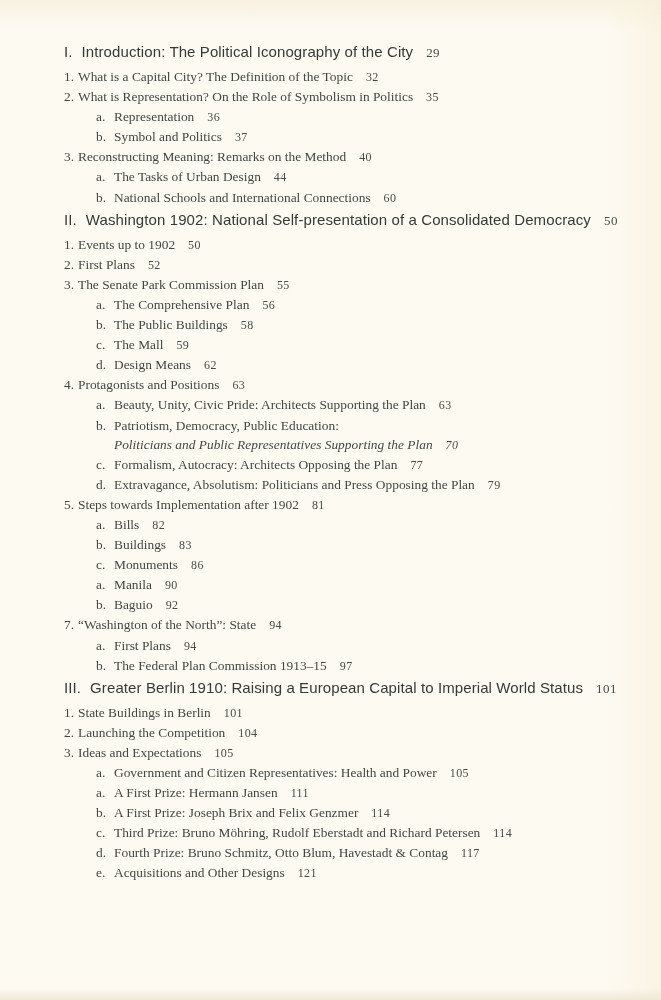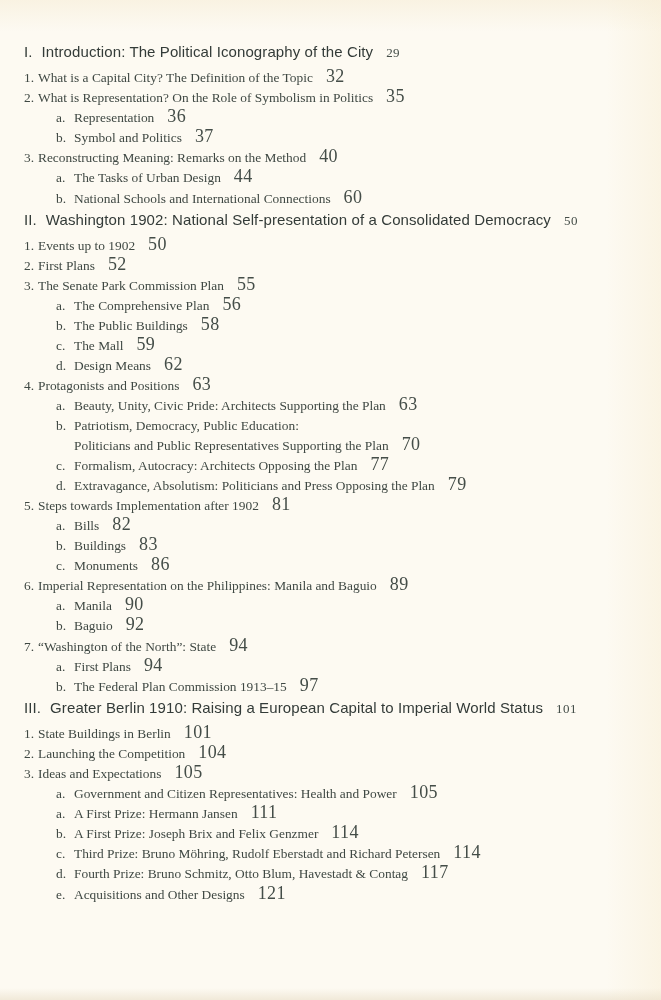--- a/index.html
+++ b/index.html
@@ -13,20 +13,21 @@
     height: 1000px;
     overflow: hidden;
     box-sizing: border-box;
     background:
       linear-gradient(180deg, rgba(246,236,213,0.55) 0px, rgba(253,250,242,0) 32px),
       linear-gradient(0deg, rgba(234,224,203,0.65) 0px, rgba(253,250,242,0) 12px),
       linear-gradient(270deg, rgba(248,239,216,0.55) 0px, rgba(253,250,242,0) 55px),
       #fdfaf2;
     font-family: "Liberation Serif", "DejaVu Serif", serif;
     color: #3f4843;
+    padding-left: 40px;
   }
   .toc {
     padding-top: 41px;
   }
   .chapter { }
   .chapter + .chapter {
     margin-top: 1px;
   }
   .chapter-heading {
     font-family: "Liberation Sans", "DejaVu Sans", sans-serif;
@@ -41,29 +42,29 @@
   .ch-num {
     margin-right: 9px;
   }
   .toc-row {
     font-size: 13.4px;
     line-height: 19.1px;
     white-space: nowrap;
   }
   .toc-row.lvl1 { padding-left: 24px; }
   .toc-row.lvl2 { padding-left: 56px; }
-  .toc-row.lvl3 { padding-left: 74px; }
+  .toc-row.lvl3 { padding-left: 74px; font-style: italic; }
   .marker {
     display: inline-block;
   }
   .lvl1 .marker { min-width: 14px; }
   .lvl2 .marker { min-width: 18px; }
   .pagenum {
     margin-left: 13px;
-    font-size: 18px;
+    font-size: 12px;
     letter-spacing: 0.4px;
     color: #444d48;
   }
   .chapter-heading .pagenum {
     font-family: "Liberation Serif", "DejaVu Serif", serif;
     font-size: 13px;
   }
 </style>
 </head>
 <body>
@@ -92,21 +93,20 @@
         <div class="toc-row lvl1"><span class="marker">4.</span><span class="entry-text">Protagonists and Positions</span><span class="pagenum">63</span></div>
         <div class="toc-row lvl2"><span class="marker">a.</span><span class="entry-text">Beauty, Unity, Civic Pride: Architects Supporting the Plan</span><span class="pagenum">63</span></div>
         <div class="toc-row lvl2"><span class="marker">b.</span><span class="entry-text">Patriotism, Democracy, Public Education:</span></div>
         <div class="toc-row lvl3"><span class="entry-text">Politicians and Public Representatives Supporting the Plan</span><span class="pagenum">70</span></div>
         <div class="toc-row lvl2"><span class="marker">c.</span><span class="entry-text">Formalism, Autocracy: Architects Opposing the Plan</span><span class="pagenum">77</span></div>
         <div class="toc-row lvl2"><span class="marker">d.</span><span class="entry-text">Extravagance, Absolutism: Politicians and Press Opposing the Plan</span><span class="pagenum">79</span></div>
         <div class="toc-row lvl1"><span class="marker">5.</span><span class="entry-text">Steps towards Implementation after 1902</span><span class="pagenum">81</span></div>
         <div class="toc-row lvl2"><span class="marker">a.</span><span class="entry-text">Bills</span><span class="pagenum">82</span></div>
         <div class="toc-row lvl2"><span class="marker">b.</span><span class="entry-text">Buildings</span><span class="pagenum">83</span></div>
         <div class="toc-row lvl2"><span class="marker">c.</span><span class="entry-text">Monuments</span><span class="pagenum">86</span></div>
-        <div class="toc-row lvl1"><span class="marker">6.</span><span class="entry-text">Imperial Representation on the Philippines: Manila and Baguio</span><span class="pagenum">89</span></div>
         <div class="toc-row lvl2"><span class="marker">a.</span><span class="entry-text">Manila</span><span class="pagenum">90</span></div>
         <div class="toc-row lvl2"><span class="marker">b.</span><span class="entry-text">Baguio</span><span class="pagenum">92</span></div>
         <div class="toc-row lvl1"><span class="marker">7.</span><span class="entry-text">“Washington of the North”: State</span><span class="pagenum">94</span></div>
         <div class="toc-row lvl2"><span class="marker">a.</span><span class="entry-text">First Plans</span><span class="pagenum">94</span></div>
         <div class="toc-row lvl2"><span class="marker">b.</span><span class="entry-text">The Federal Plan Commission 1913–15</span><span class="pagenum">97</span></div>
       </section>
       <section class="chapter">
         <div class="chapter-heading"><span class="ch-num">III.</span><span class="ch-title">Greater Berlin 1910: Raising a European Capital to Imperial World Status</span><span class="pagenum ch-page">101</span></div>
         <div class="toc-row lvl1"><span class="marker">1.</span><span class="entry-text">State Buildings in Berlin</span><span class="pagenum">101</span></div>
         <div class="toc-row lvl1"><span class="marker">2.</span><span class="entry-text">Launching the Competition</span><span class="pagenum">104</span></div>

